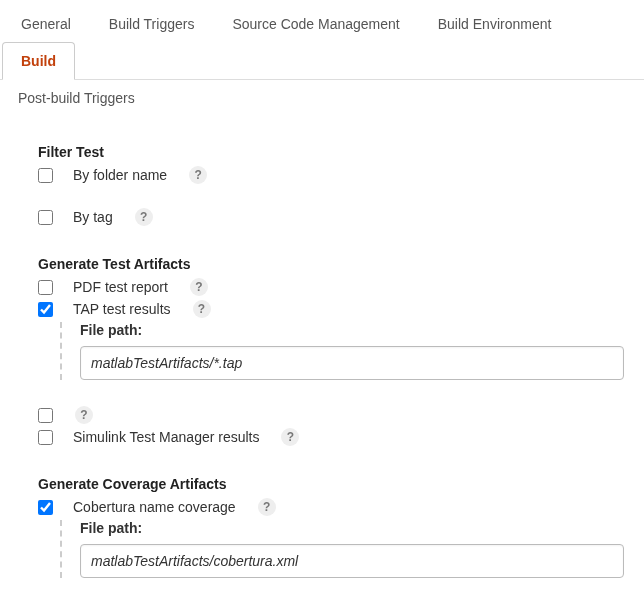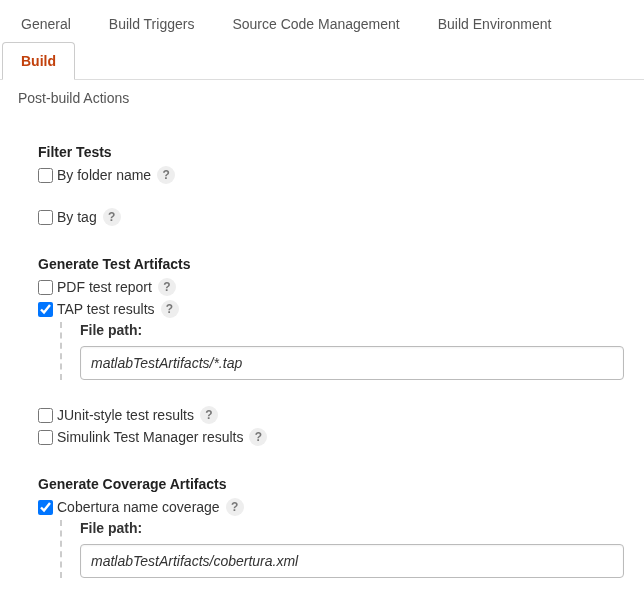--- a/index.html
+++ b/index.html
@@ -3,47 +3,47 @@
 <meta charset="utf-8">
 <style>
 * { box-sizing: border-box; margin: 0; padding: 0; }
 body { font-family: "Segoe UI", Arial, sans-serif; font-size: 14px; color: #333; background: #fff; width: 644px; }
 .tabs { display: flex; border-bottom: 1px solid #ddd; padding: 4px 2px 0 2px; flex-wrap: wrap; }
 .tab { padding: 10px 18px; color: #555; cursor: pointer; border: 1px solid transparent; border-bottom: none; position: relative; top: 1px; }
 .tab.active { font-weight: 700; color: #c2410c; border: 1px solid #ccc; border-bottom: 1px solid #fff; border-radius: 4px 4px 0 0; background: #fff; }
 .tab-row2 { padding: 10px 18px; color: #555; cursor: pointer; }
 .content { padding: 18px 20px 20px 38px; }
 .section-title { font-weight: 700; margin-top: 10px; margin-bottom: 6px; font-size: 14px; color: #222; }
-.row { display: flex; align-items: center; margin: 4px 0; gap: 4px; }
+.row { display: flex; align-items: center; margin: 4px 0; gap: 20px; }
 .row input[type=checkbox] { width: 15px; height: 15px; cursor: pointer; }
 .row label { cursor: default; }
 .help { display: inline-flex; align-items: center; justify-content: center; width: 18px; height: 18px; border-radius: 50%; background: #eee; color: #777; font-size: 12px; font-weight: 700; cursor: pointer; margin-left: 2px; }
 .nested { margin-left: 22px; border-left: 2px dashed #ccc; padding-left: 18px; margin-top: 4px; margin-bottom: 14px; }
 .field-label { font-weight: 700; margin: 4px 0 8px 0; }
 .text-input { width: 100%; padding: 8px 10px; font-size: 14px; border: 1px solid #bbb; border-radius: 4px; box-shadow: inset 0 1px 2px rgba(0,0,0,0.05); color: #333; font-family: inherit; font-style: italic; }
 .spacer-sm { height: 8px; }
 .spacer-md { height: 16px; }
 </style>
 </head>
 <body>
 
 <div class="tabs">
   <div class="tab">General</div>
   <div class="tab">Build Triggers</div>
   <div class="tab">Source Code Management</div>
   <div class="tab">Build Environment</div>
   <div class="tab active">Build</div>
 </div>
 <div>
-  <div class="tab-row2">Post-build Actions</div>
+  <div class="tab-row2">Post-build Triggers</div>
 </div>
 
 <div class="content">
 
-  <div class="section-title">Filter Tests</div>
+  <div class="section-title">Filter Test</div>
 
   <div class="row">
     <input type="checkbox" style="">
     <label>By folder name</label>
     <span class="help">?</span>
   </div>
 
   <div class="spacer-md"></div>
 
   <div class="row">
@@ -70,21 +70,20 @@
 
   <div class="nested">
     <div class="field-label">File path:</div>
     <input type="text" class="text-input" value="matlabTestArtifacts/*.tap" style="">
   </div>
 
   <div class="spacer-sm"></div>
 
   <div class="row">
     <input type="checkbox" style="">
-    <label>JUnit-style test results</label>
     <span class="help">?</span>
   </div>
 
   <div class="row">
     <input type="checkbox" style="">
     <label>Simulink Test Manager results</label>
     <span class="help">?</span>
   </div>
 
   <div class="spacer-md"></div>

